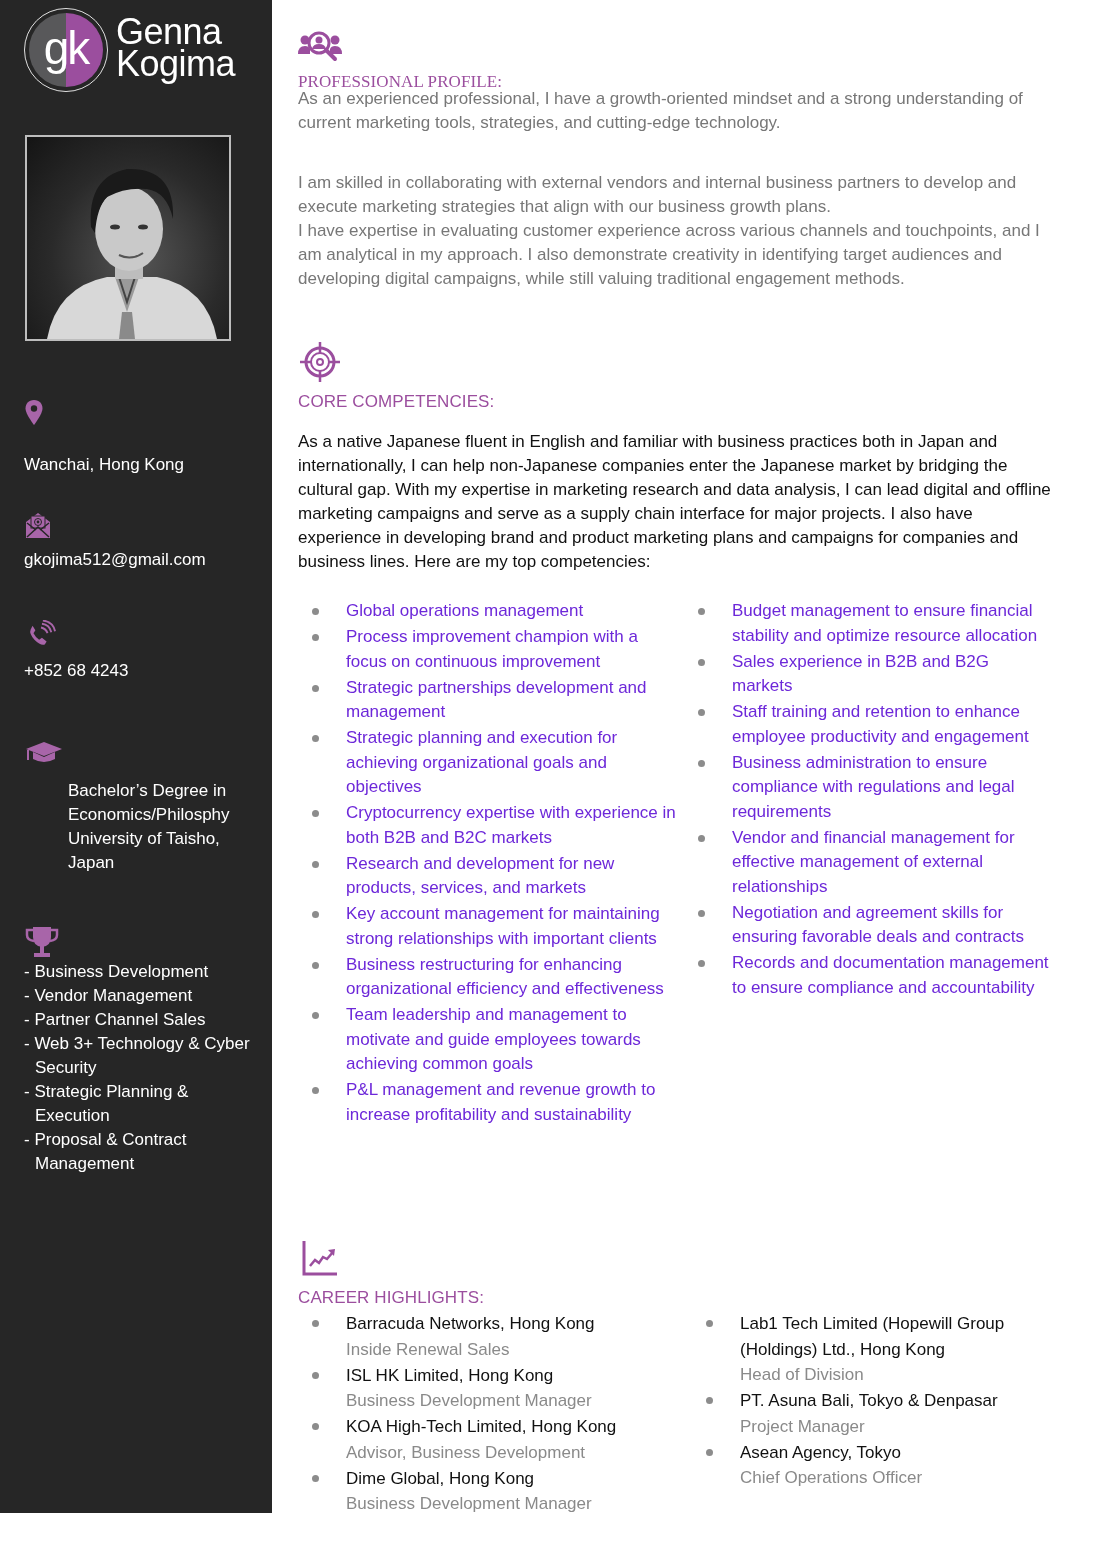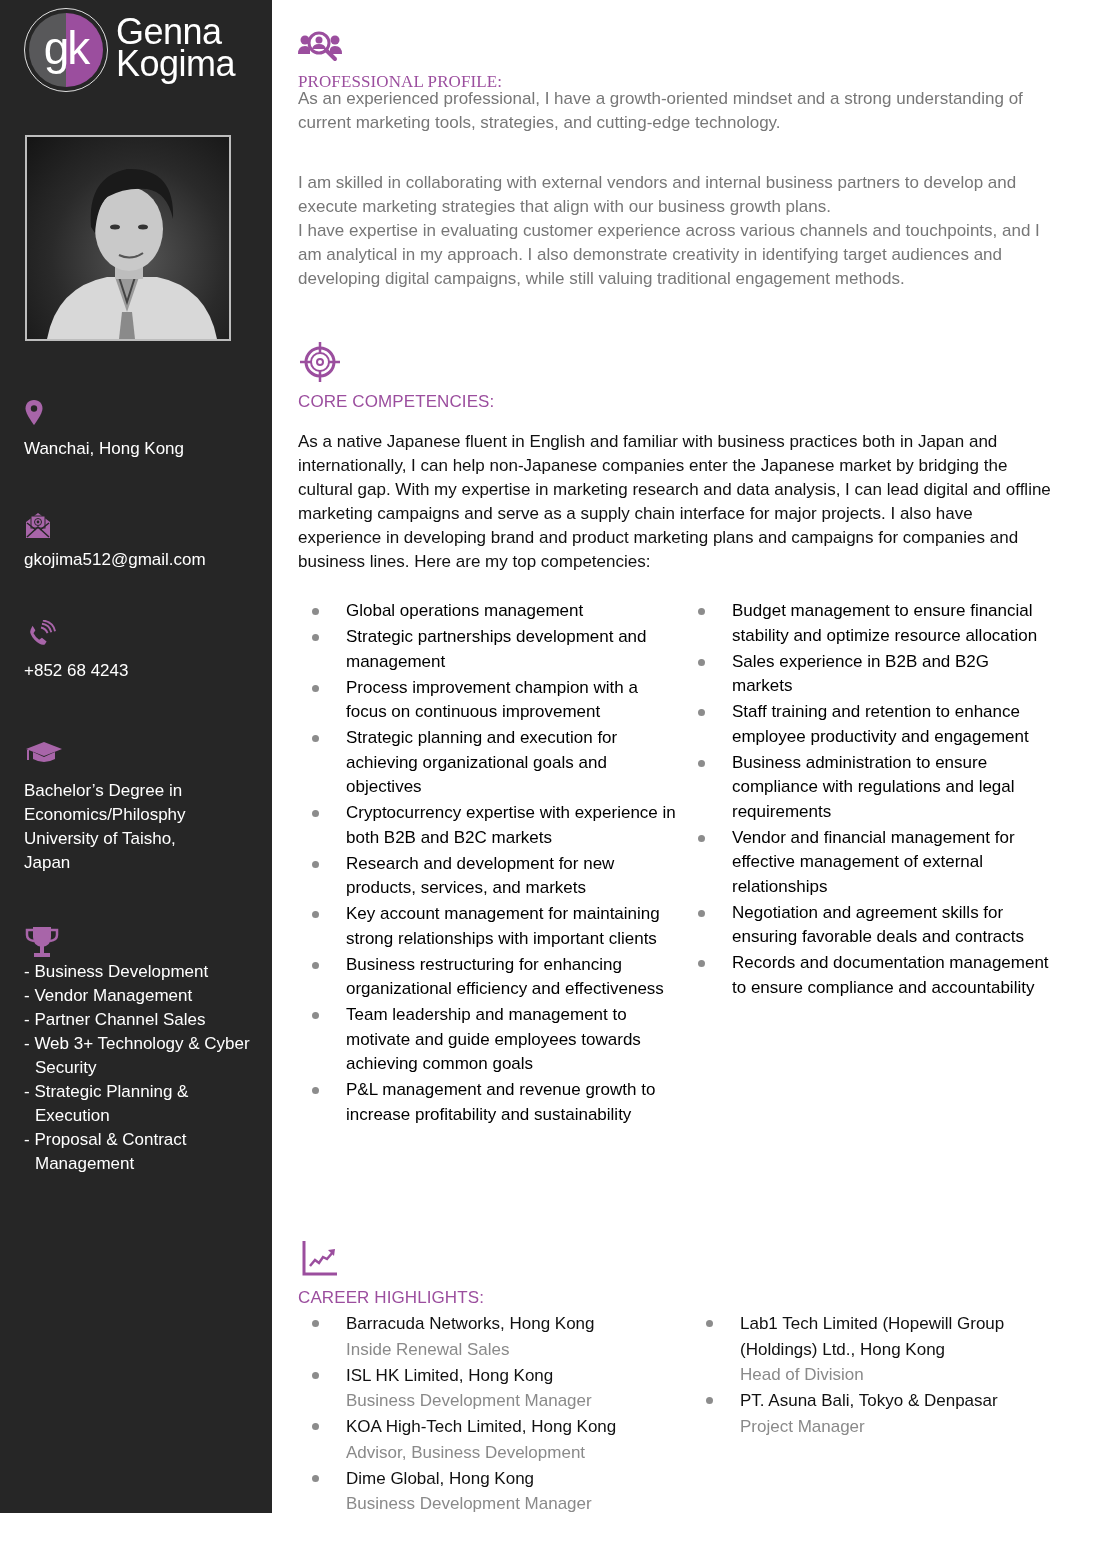--- a/index.html
+++ b/index.html
@@ -41,21 +41,21 @@
   .skills-list li { padding-left: 11px; text-indent: -11px; }
 
   .main { position: absolute; left: 298px; top: 0; width: 770px; }
   .sec-icon { position: absolute; left: 0; }
   .sec-title {
     position: absolute; left: 0; font-size: 17px; color: #9b4e9e; letter-spacing: 0.1px;
   }
   .para { position: absolute; left: 0; width: 770px; font-size: 17px; line-height: 24px; color: #777777; }
   .para-dark { color: #111111; }
 
-  .comp-col { position: absolute; list-style: none; font-size: 17px; line-height: 24.5px; color: #000000; }
+  .comp-col { position: absolute; list-style: none; font-size: 17px; line-height: 24.5px; color: #6d28d9; }
   .comp-col li { position: relative; padding-left: 48px; margin-bottom: 1.5px; }
   .comp-col li::before {
     content: ""; position: absolute; left: 14px; top: 9px; width: 7px; height: 7px;
     border-radius: 50%; background: #8c8c8c;
   }
   .career-col { position: absolute; list-style: none; font-size: 17px; line-height: 25.5px; }
   .career-col li { position: relative; padding-left: 48px; margin-bottom: 0.5px; }
   .career-col li::before {
     content: ""; position: absolute; left: 14px; top: 9px; width: 7px; height: 7px;
     border-radius: 50%; background: #8c8c8c;
@@ -99,21 +99,21 @@
 
       <path d="M92 118 Q104 124 116 116" stroke="#555" stroke-width="2" fill="none"></path>
     </svg>
   </div>
 
   <div class="side-block" style="top:398px;">
     <svg class="side-icon" width="20" height="30" viewBox="0 0 20 30">
       <path d="M10 2 C4.5 2 1.5 6 1.5 10.5 C1.5 16 10 27 10 27 C10 27 18.5 16 18.5 10.5 C18.5 6 15.5 2 10 2 Z" fill="#a865a9"></path>
       <circle cx="10" cy="10.5" r="3.2" fill="#262626"></circle>
     </svg>
-    <div class="side-text" style="margin-top:9px;">Wanchai, Hong Kong</div>
+    <div class="side-text" style="margin-top:25px;">Wanchai, Hong Kong</div>
   </div>
 
   <div class="side-block" style="top:510px;">
     <svg class="side-icon" width="28" height="30" viewBox="0 0 28 30">
       <path d="M2 12 L14 3 L26 12 L26 28 L2 28 Z" fill="#a865a9"></path>
       <rect x="7" y="6" width="14" height="12" fill="#a865a9" stroke="#262626" stroke-width="1"></rect>
       <circle cx="14" cy="12" r="3.5" fill="none" stroke="#262626" stroke-width="1"></circle>
       <circle cx="14" cy="12" r="1.4" fill="#262626"></circle>
       <path d="M3 27 L14 17 L25 27 M3 13 L12 20 M25 13 L16 20" stroke="#262626" stroke-width="1.5" fill="none"></path>
     </svg>
@@ -129,21 +129,21 @@
     </svg>
     <div class="side-text" style="margin-top:9px;">+852 68 4243</div>
   </div>
 
   <div class="side-block" style="top:738px;">
     <svg class="side-icon" width="40" height="30" viewBox="0 0 40 30">
       <path d="M20 4 L38 11 L20 18 L2 11 Z" fill="#a865a9"></path>
       <path d="M9 14 L9 21 Q20 27 31 21 L31 14 L20 19 Z" fill="#a865a9"></path>
       <path d="M4 12 L4 22" stroke="#a865a9" stroke-width="2"></path>
     </svg>
-    <div class="side-text" style="margin-top:11px;">
+    <div class="side-text" style="margin-top:11px;margin-left:44px;">
       <div>Bachelor’s Degree in</div>
       <div>Economics/Philosphy</div>
       <div>University of Taisho,</div>
       <div>Japan</div>
     </div>
   </div>
 
   <div class="side-block" style="top:924px;">
     <svg class="side-icon" width="36" height="36" viewBox="0 0 36 36" style="height:36px;">
       <path d="M9 3 L27 3 L27 13 Q27 22 18 23 Q9 22 9 13 Z" fill="#a865a9"></path>
@@ -184,22 +184,22 @@
     <circle cx="22" cy="21" r="14" fill="none" stroke="#9b4e9e" stroke-width="3"></circle>
     <circle cx="22" cy="21" r="9" fill="none" stroke="#9b4e9e" stroke-width="2"></circle>
     <circle cx="22" cy="21" r="3" fill="none" stroke="#9b4e9e" stroke-width="2"></circle>
     <path d="M22 1 L22 12 M22 30 L22 41 M2 21 L13 21 M31 21 L42 21" stroke="#9b4e9e" stroke-width="2.5"></path>
   </svg>
   <div class="sec-title" style="top:392px;">CORE COMPETENCIES:</div>
   <p class="para para-dark" style="top:430px; width:760px;">As a native Japanese fluent in English and familiar with business practices both in Japan and internationally, I can help non-Japanese companies enter the Japanese market by bridging the cultural gap. With my expertise in marketing research and data analysis, I can lead digital and offline marketing campaigns and serve as a supply chain interface for major projects. I also have experience in developing brand and product marketing plans and campaigns for companies and business lines. Here are my top competencies:</p>
 
   <ul class="comp-col" style="left:0; top:599px; width:382px;">
     <li>Global operations management</li>
+    <li>Process improvement champion with a focus on continuous improvement</li>
     <li>Strategic partnerships development and management</li>
-    <li>Process improvement champion with a focus on continuous improvement</li>
     <li>Strategic planning and execution for achieving organizational goals and objectives</li>
     <li>Cryptocurrency expertise with experience in both B2B and B2C markets</li>
     <li>Research and development for new products, services, and markets</li>
     <li>Key account management for maintaining strong relationships with important clients</li>
     <li>Business restructuring for enhancing organizational efficiency and effectiveness</li>
     <li>Team leadership and management to motivate and guide employees towards achieving common goals</li>
     <li>P&amp;L management and revenue growth to increase profitability and sustainability</li>
   </ul>
 
   <ul class="comp-col" style="left:386px; top:599px; width:370px;">
@@ -240,14 +240,18 @@
 
   <ul class="career-col" style="left:394px; top:1311px; width:350px;">
     <li>
       <span class="co">Lab1 Tech Limited (Hopewill Group (Holdings) Ltd., Hong Kong</span>
       <span class="role">Head of Division</span>
     </li>
     <li>
       <span class="co">PT. Asuna Bali, Tokyo &amp; Denpasar</span>
       <span class="role">Project Manager</span>
     </li>
+    <li>
+      <span class="co">Asean Agency, Tokyo</span>
+      <span class="role">Chief Operations Officer</span>
+    </li>
   </ul>
 </main>
 
 </body></html>

